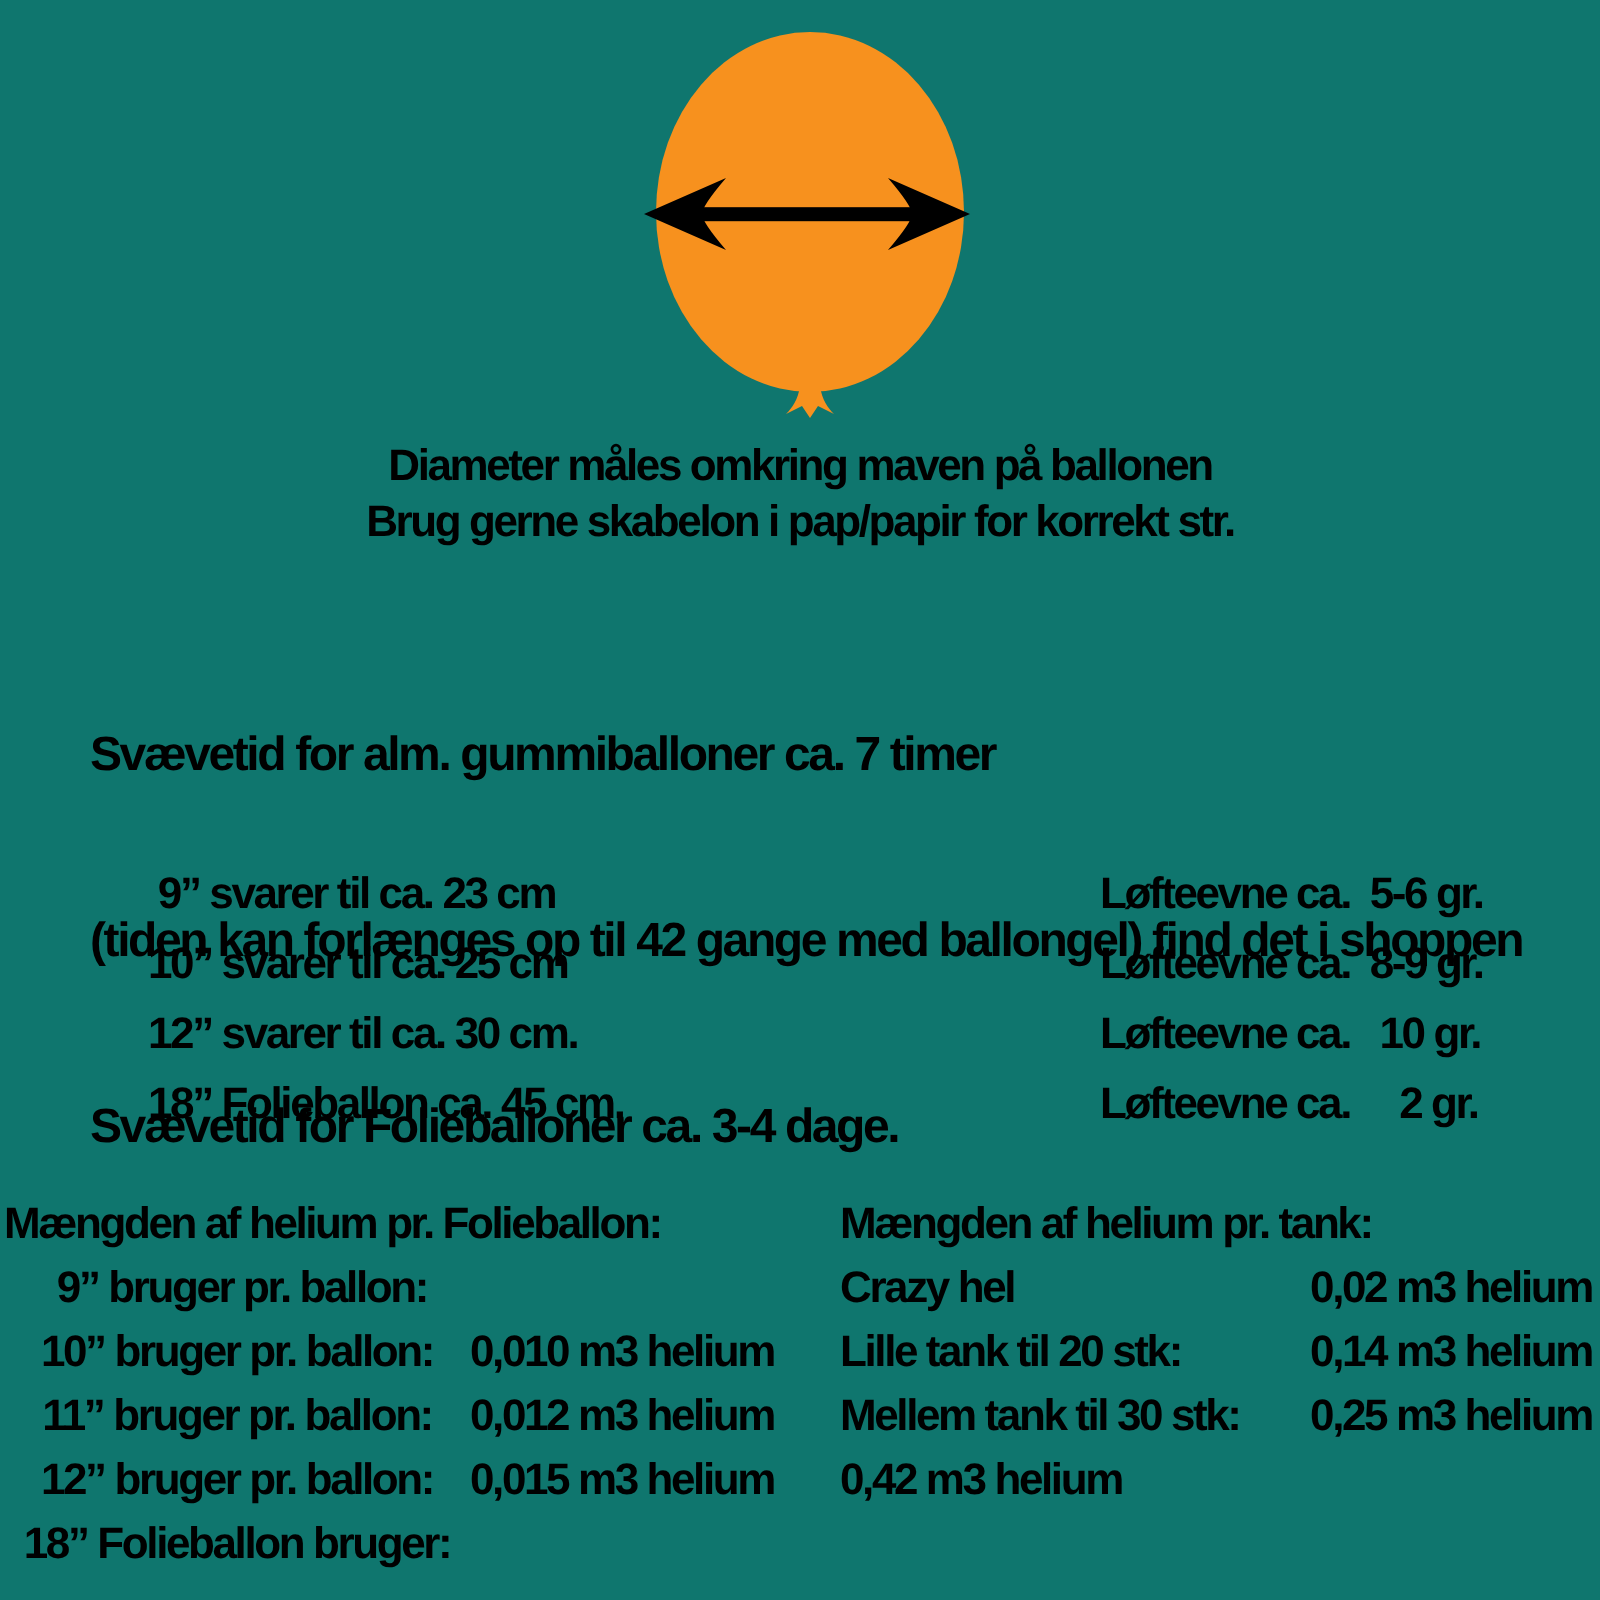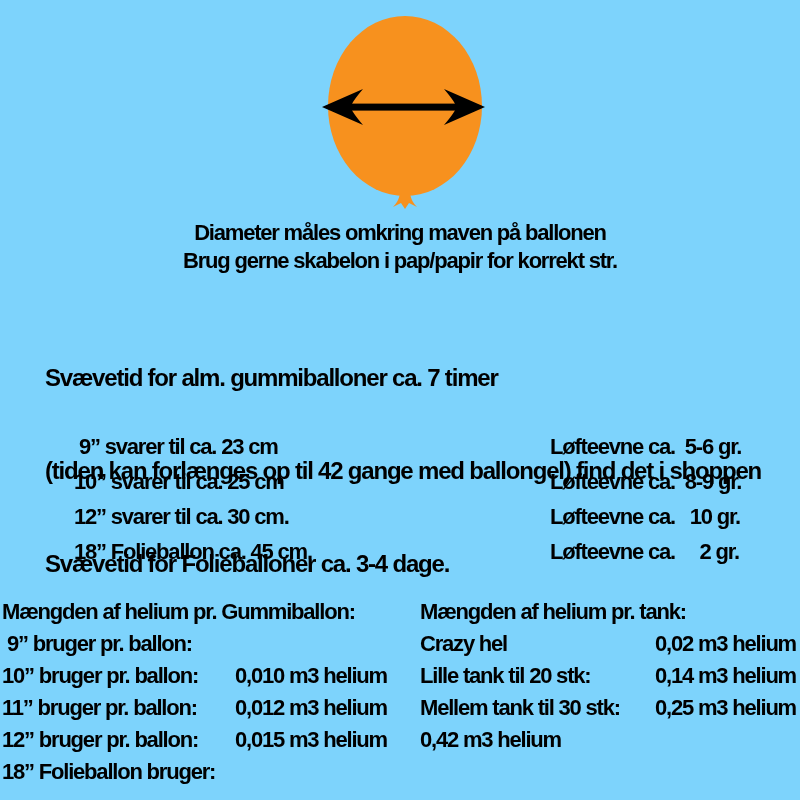--- a/index.html
+++ b/index.html
@@ -1,20 +1,20 @@
 <!DOCTYPE html>
 <html><head>
 <meta charset="utf-8">
 <style>
   html, body { margin: 0; padding: 0; background: #ffffff; }
   .page {
     position: relative;
     width: 800px;
     height: 800px;
-    background: #7dd3fc;
+    background: #0f766e;
     overflow: hidden;
     font-family: "Liberation Sans", "DejaVu Sans", sans-serif;
     font-weight: bold;
     color: #000000;
     letter-spacing: -1.2px;
   }
   .balloon-svg {
     position: absolute;
     left: 300px;
     top: 0;
@@ -49,21 +49,21 @@
   .ssize { position: absolute; left: 46px; white-space: pre; margin-left: 28px; }
   .slift { position: absolute; left: 550px; white-space: pre; }
   .col {
     position: absolute;
     top: 596px;
     font-size: 22px;
     line-height: 32px;
   }
   .col-left { left: 2px; width: 404px; }
   .col-right { left: 420px; width: 376px; }
-  .hrow { display: flex; }
+  .hrow { display: flex; text-align: center; }
   .col-right .hrow { justify-content: space-between; }
   .hlabel { white-space: pre; }
   .col-left .hlabel { display: inline-block; min-width: 233px; }
   .hvalue { white-space: pre; }
   .colhead { white-space: pre; }
 </style>
 </head>
 <body>
 
 <div class="page">
@@ -102,21 +102,21 @@
       <span class="ssize">12” svarer til ca. 30 cm.</span>
       <span class="slift">Løfteevne ca.   10 gr.</span>
     </div>
     <div class="srow">
       <span class="ssize">18” Folieballon ca. 45 cm.</span>
       <span class="slift">Løfteevne ca.     2 gr.</span>
     </div>
   </div>
 
   <div class="col col-left">
-    <div class="colhead">Mængden af helium pr. Gummiballon:</div>
+    <div class="colhead">Mængden af helium pr. Folieballon:</div>
     <div class="hrow">
       <span class="hlabel"> 9” bruger pr. ballon:</span>
     </div>
     <div class="hrow">
       <span class="hlabel">10” bruger pr. ballon:</span>
       <span class="hvalue">0,010 m3 helium</span>
     </div>
     <div class="hrow">
       <span class="hlabel">11” bruger pr. ballon:</span>
       <span class="hvalue">0,012 m3 helium</span>

